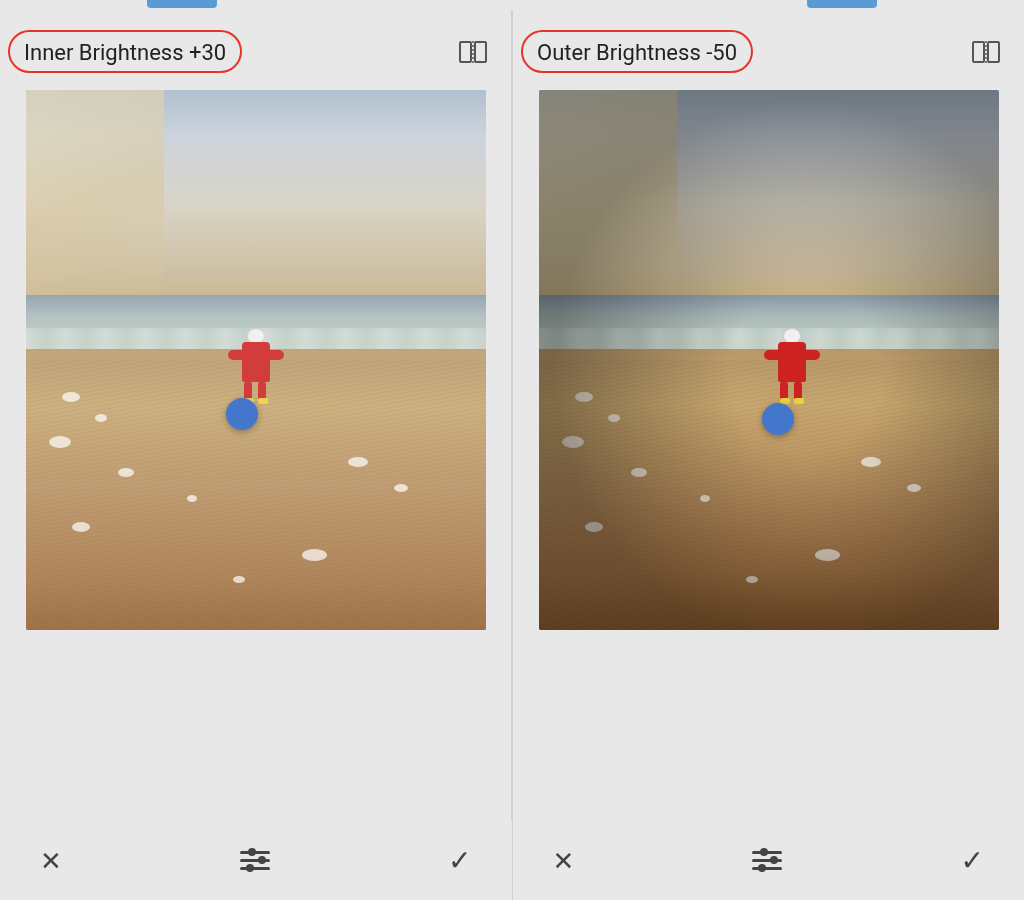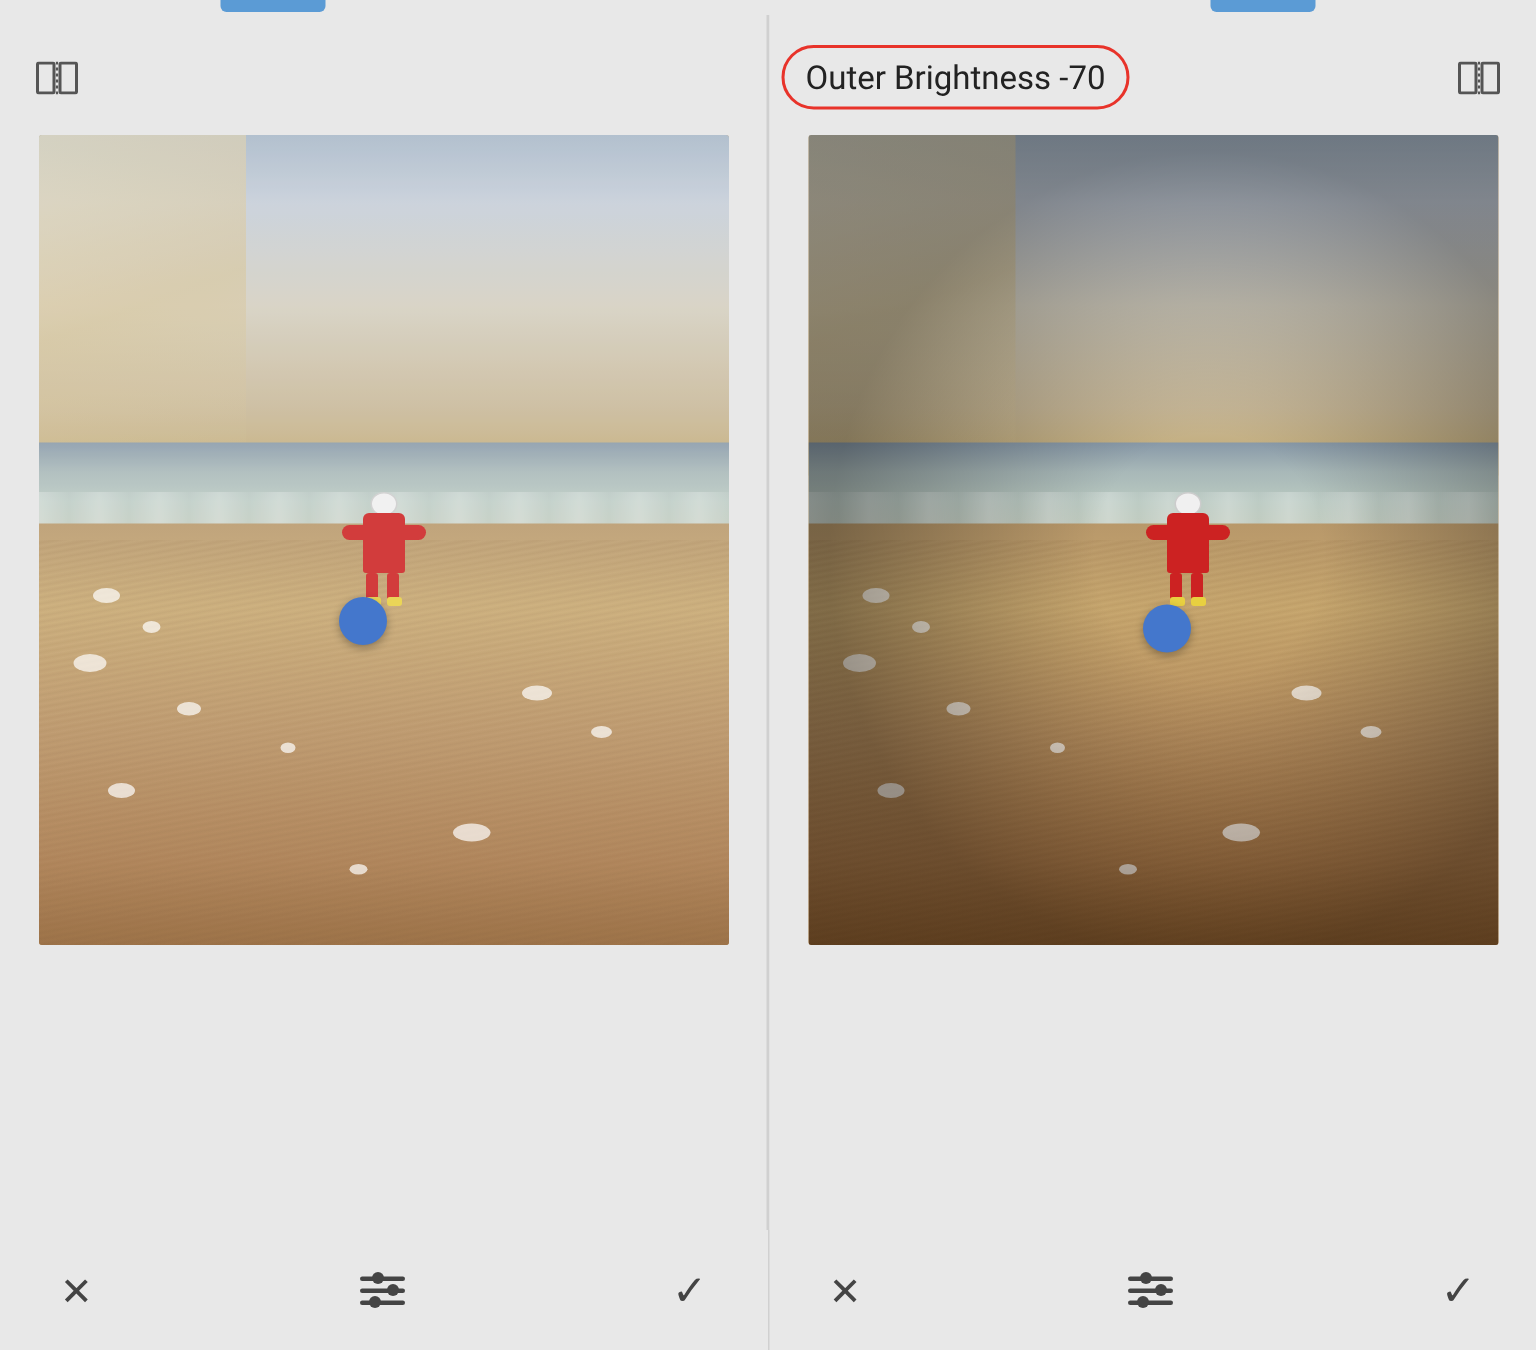--- a/index.html
+++ b/index.html
@@ -363,20 +363,24 @@
 <div class="tabs-row">
   <div class="tab-pill"></div>
   <div style="width:2px;"></div>
   <div class="tab-pill"></div>
 </div>
 
 <div class="panels-container">
 
   <div class="panel">
     <div class="panel-header">
+      <div style="position:relative; display:inline-block;">
+        <span class="brightness-label">Inner Brightness +30</span>
+        <div class="circle-annotation"></div>
+      </div>
       <div class="compare-icon">
         <svg width="28" height="22" viewBox="0 0 28 22" fill="none">
           <rect x="1" y="1" width="11" height="20" rx="1" stroke="#555" stroke-width="2" fill="none"></rect>
           <rect x="16" y="1" width="11" height="20" rx="1" stroke="#555" stroke-width="2" fill="none"></rect>
           <line x1="14" y1="0" x2="14" y2="22" stroke="#555" stroke-width="1.5" stroke-dasharray="2,2"></line>
         </svg>
       </div>
     </div>
 
     <div class="image-area">
@@ -426,21 +430,21 @@
         </div>
       </div>
     </div>
   </div>
 
   <div class="panel-divider"></div>
 
   <div class="panel">
     <div class="panel-header">
       <div style="position:relative; display:inline-block;">
-        <span class="brightness-label">Outer Brightness -70</span>
+        <span class="brightness-label">Outer Brightness -50</span>
         <div class="circle-annotation"></div>
       </div>
       <div class="compare-icon">
         <svg width="28" height="22" viewBox="0 0 28 22" fill="none">
           <rect x="1" y="1" width="11" height="20" rx="1" stroke="#555" stroke-width="2" fill="none"></rect>
           <rect x="16" y="1" width="11" height="20" rx="1" stroke="#555" stroke-width="2" fill="none"></rect>
           <line x1="14" y1="0" x2="14" y2="22" stroke="#555" stroke-width="1.5" stroke-dasharray="2,2"></line>
         </svg>
       </div>
     </div>

